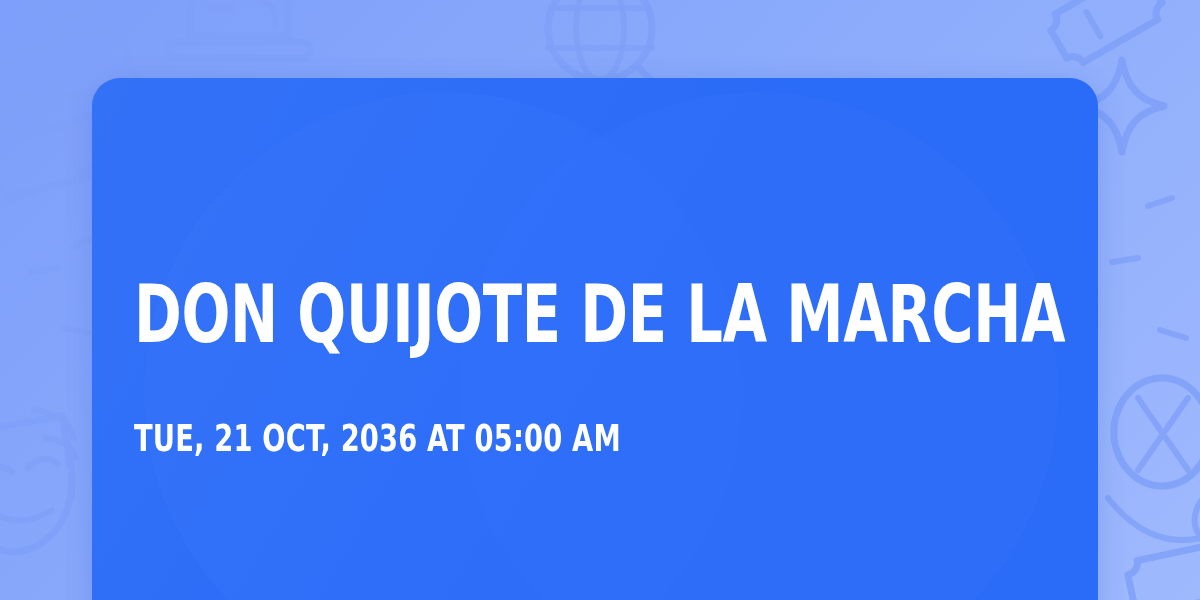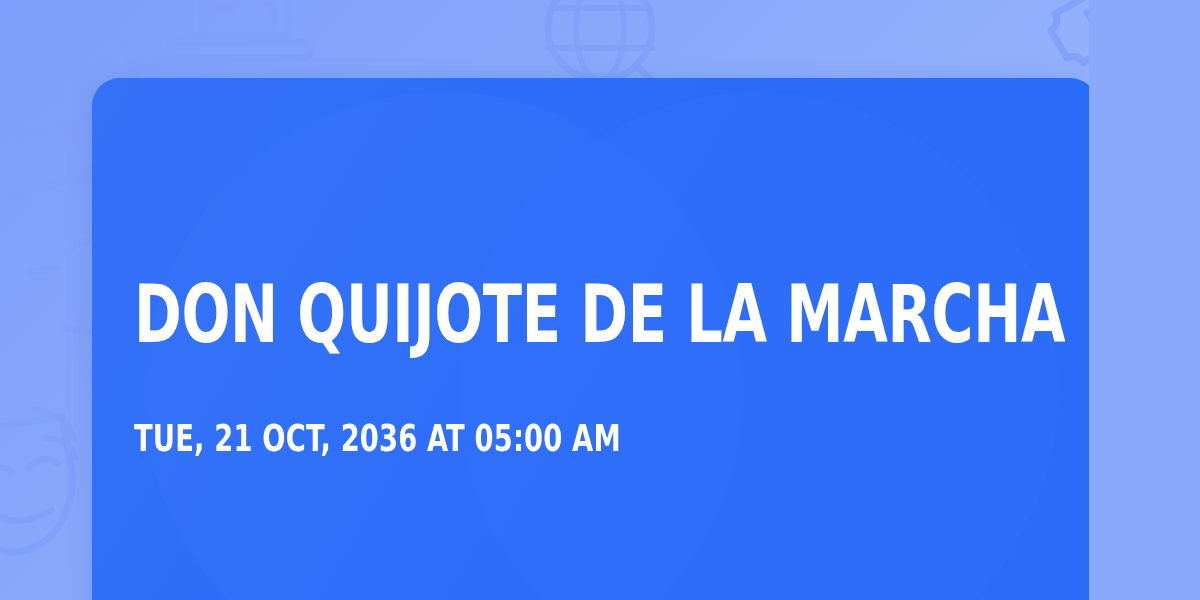--- a/index.html
+++ b/index.html
@@ -11,21 +11,21 @@
     overflow: hidden;
   }
 
   body {
     font-family: "Liberation Sans", sans-serif;
     background: #8aa9fb;
   }
 
   #stage {
     position: relative;
-    width: 1089px;
+    width: 1200px;
     height: 600px;
     overflow: hidden;
     background: linear-gradient(135deg, #7d9efa 0%, #8aaafb 45%, #9fb9fd 100%);
   }
 
   
   #bg-pattern {
     position: absolute;
     inset: 0;
     width: 1200px;

